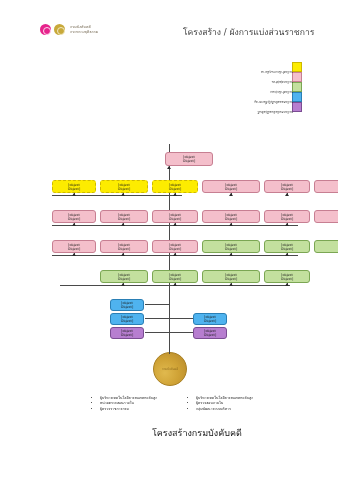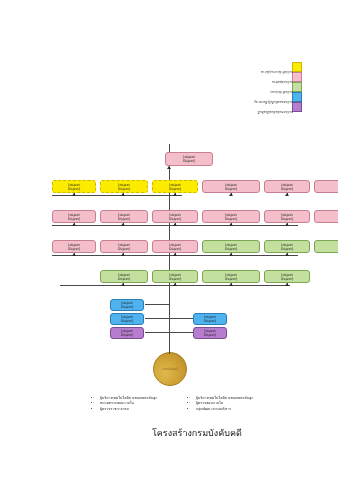--- a/index.html
+++ b/index.html
@@ -99,20 +99,31 @@
   .sw.b{background:#4fb3ef;border-color:#2a7fb5;}
   .sw.g{background:#c3e09e;border-color:#7ba653;}
   .sw.k{background:#f4bfcb;border-color:#c77f92;}
   .sw.y{background:#fdec00;border-color:#cdb800;}
 </style>
 </head>
 <body>
 
 <div class="page">
 
+  <div class="hdr">
+    <div class="logo-wrap">
+      <div class="seal"></div>
+      <div class="seal2"></div>
+      <div class="org-txt">
+        <div>กรมบังคับคดี</div>
+        <div>กระทรวงยุติธรรม</div>
+      </div>
+    </div>
+    <div class="doc-title">โครงสร้าง / ผังการแบ่งส่วนราชการ</div>
+  </div>
 
   <div class="rot-host">
     <div class="land">
 
       <div class="ch-title" style="left:16px;top:152px;transform:rotate(90deg);transform-origin:left top;">โครงสร้างกรมบังคับคดี</div>
 
       <div class="bul" style="left:46px;top:90px;transform:rotate(90deg);transform-origin:left top;">
         <ul>
           <li>ผู้บริหารเทคโนโลยีสารสนเทศระดับสูง</li>
           <li>หน่วยตรวจสอบภายใน</li>

